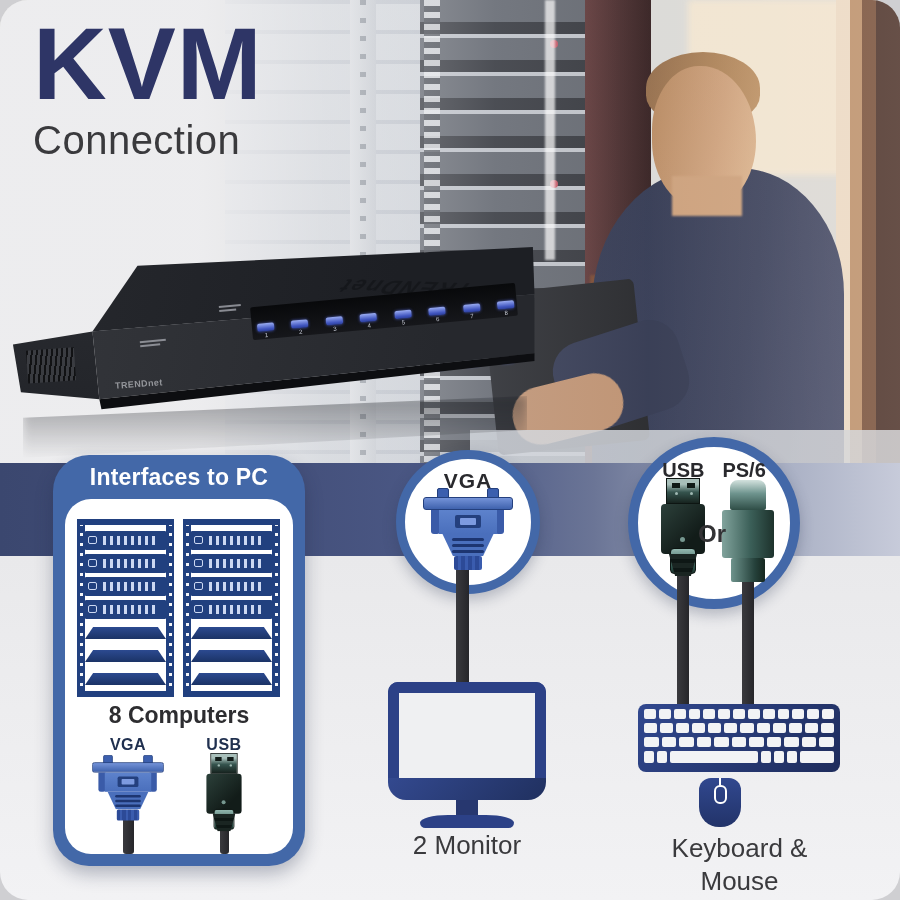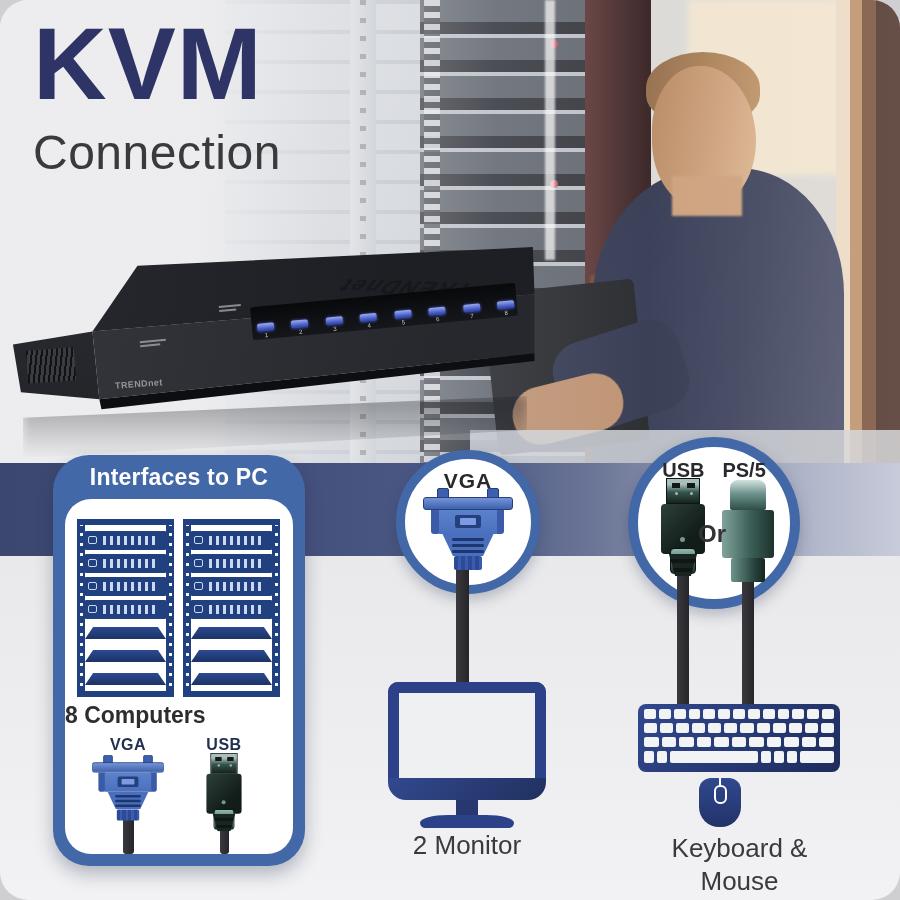--- a/index.html
+++ b/index.html
@@ -48,21 +48,21 @@
   .ph-laptop{position:absolute;left:490px;top:286px;width:152px;height:162px;border-radius:6px;background:#17191e;transform:rotate(-6deg);}
   .ph-sleeve{position:absolute;left:556px;top:330px;width:130px;height:92px;border-radius:30px;background:#242b46;transform:rotate(-18deg);}
   .ph-hand{position:absolute;left:512px;top:380px;width:112px;height:58px;border-radius:28px;background:#b98a68;transform:rotate(-14deg);filter:blur(.5px);}
   .ph-table{position:absolute;left:470px;top:430px;width:430px;height:36px;background:#ccd1d8;opacity:.85;}
   .ph-haze{position:absolute;inset:0;
     background:linear-gradient(90deg,rgba(238,238,240,.94) 0 22%,rgba(238,238,240,.5) 36%,rgba(242,242,246,.18) 55%,rgba(255,246,234,.10) 72%,rgba(255,238,222,.22) 100%);}
 
   
   .title-block{position:absolute;left:33px;top:12px;z-index:3;}
   .t-kvm{font-size:102px;font-weight:800;letter-spacing:1px;color:#2e3566;line-height:1.02;}
-  .t-sub{font-size:48px;font-weight:500;color:#3a3a3d;line-height:1.13;letter-spacing:.5px;margin-top:10px;}
+  .t-sub{font-size:40px;font-weight:500;color:#3a3a3d;line-height:1.13;letter-spacing:.5px;margin-top:2px;}
 
   
   .kvm-device{position:absolute;left:5px;top:246px;width:530px;height:219px;z-index:2;}
   .dev-top{position:absolute;inset:0;clip-path:polygon(25% 9%,99.6% .5%,99.9% 22%,16.5% 39%);
     background:linear-gradient(100deg,#27292e,#1d1f24 70%);}
   .dev-front{position:absolute;inset:0;clip-path:polygon(16.5% 39%,99.9% 22%,99.9% 49%,17.8% 70%);
     background:linear-gradient(100deg,#35373c,#26282d 80%);}
   .dev-edge{position:absolute;inset:0;clip-path:polygon(16.5% 39%,99.9% 22%,99.9% 23.6%,16.6% 40.7%);background:#4b4d53;}
   .dev-side{position:absolute;inset:0;clip-path:polygon(1.5% 45%,16.5% 39%,17.8% 70%,3% 66.8%);
     background:linear-gradient(180deg,#2b2d32,#202227);}
@@ -107,21 +107,21 @@
     background:repeating-linear-gradient(180deg,rgba(255,255,255,.95) 0 3px,rgba(0,0,0,0) 3px 10px);}
   .rack .topbar{position:absolute;left:0;right:0;top:0;height:6px;background:#21407f;}
   .rack .botbar{position:absolute;left:0;right:0;bottom:0;height:6px;background:#21407f;}
   .rack .srv{position:absolute;left:8px;right:8px;height:19px;background:#21407f;border-radius:1px;}
   .rack .srv::before{content:"";position:absolute;left:22%;right:13%;top:5px;bottom:5px;
     background:repeating-linear-gradient(90deg,#ccd8f2 0 3px,rgba(0,0,0,0) 3px 7px);}
   .rack .srv::after{content:"";position:absolute;left:3px;top:5px;width:9px;height:8px;border:1.5px solid #ccd8f2;border-radius:2px;box-sizing:border-box;}
   .rack .shelf{position:absolute;left:8px;right:8px;height:12px;
     background:linear-gradient(180deg,#2c4a90,#1b3366);clip-path:polygon(0 100%,10% 0,90% 0,100% 100%);}
 
-  .count-label{position:absolute;top:203px;left:0;right:0;font-size:23px;font-weight:700;color:#2d2d30;}
+  .count-label{position:absolute;top:203px;left:0;right:0;text-align:center;font-size:23px;font-weight:700;color:#2d2d30;}
   .mini-label{position:absolute;top:237px;font-size:16px;font-weight:700;color:#20304f;text-align:center;letter-spacing:.5px;}
   .mini-label.mv{left:18px;width:90px;}
   .mini-label.mu{left:119px;width:80px;}
 
   
   .vga-conn{position:absolute;width:90px;height:86px;}
   .vga-conn .screw{position:absolute;top:0;width:10px;height:10px;background:#3c5fae;border:1px solid #24407e;border-radius:2px;}
   .vga-conn .s1{left:14px;} .vga-conn .s2{left:64px;}
   .vga-conn .flange{position:absolute;left:0;top:9px;width:100%;height:13px;border-radius:3px;
     background:linear-gradient(180deg,#7493d8,#3f62ad);border:1px solid #24407e;box-sizing:border-box;}
@@ -392,21 +392,21 @@
     <div class="mon-neck"></div>
     <div class="mon-foot"></div>
   </div>
   <div class="caption cap-monitor">2 Monitor</div>
 
   <div class="cable" style="left:677px;top:568px;width:12px;height:142px;z-index:6;"></div>
   <div class="cable" style="left:742px;top:574px;width:12px;height:136px;z-index:6;"></div>
   <div class="circle circle-kb">
     <div class="clabel-row">
       <span>USB</span>
-      <span>PS/5</span>
+      <span>PS/6</span>
     </div>
   </div>
   <div class="usb-conn" style="left:661px;top:478px;z-index:7;">
     <div class="tip">
         <div class="slot sa"></div>
         <div class="slot sb"></div>
         <div class="pin pa"></div>
         <div class="pin pb"></div>
       </div>
     <div class="body">

